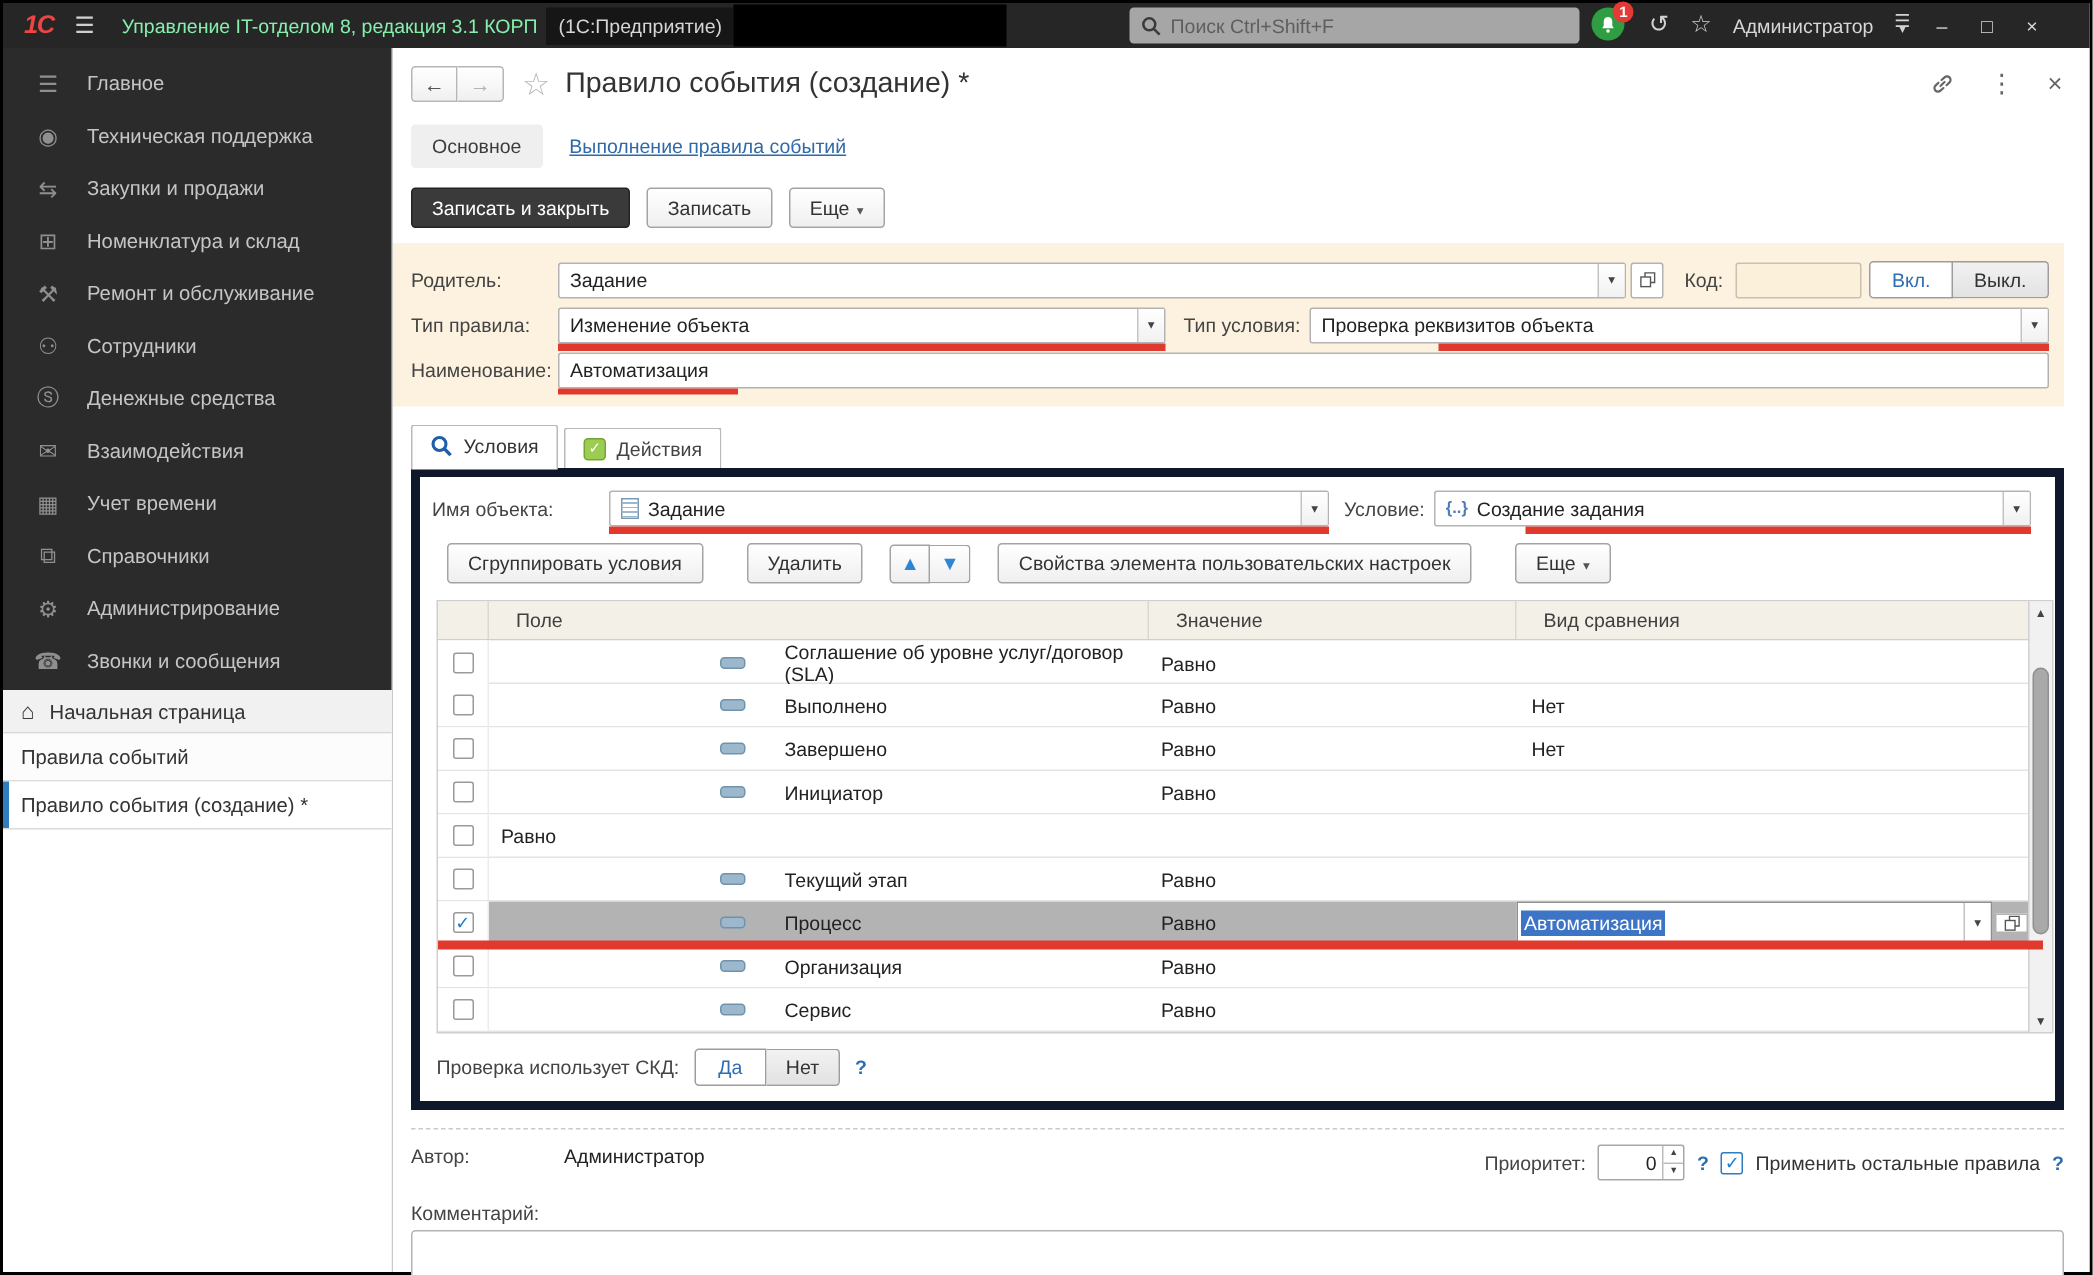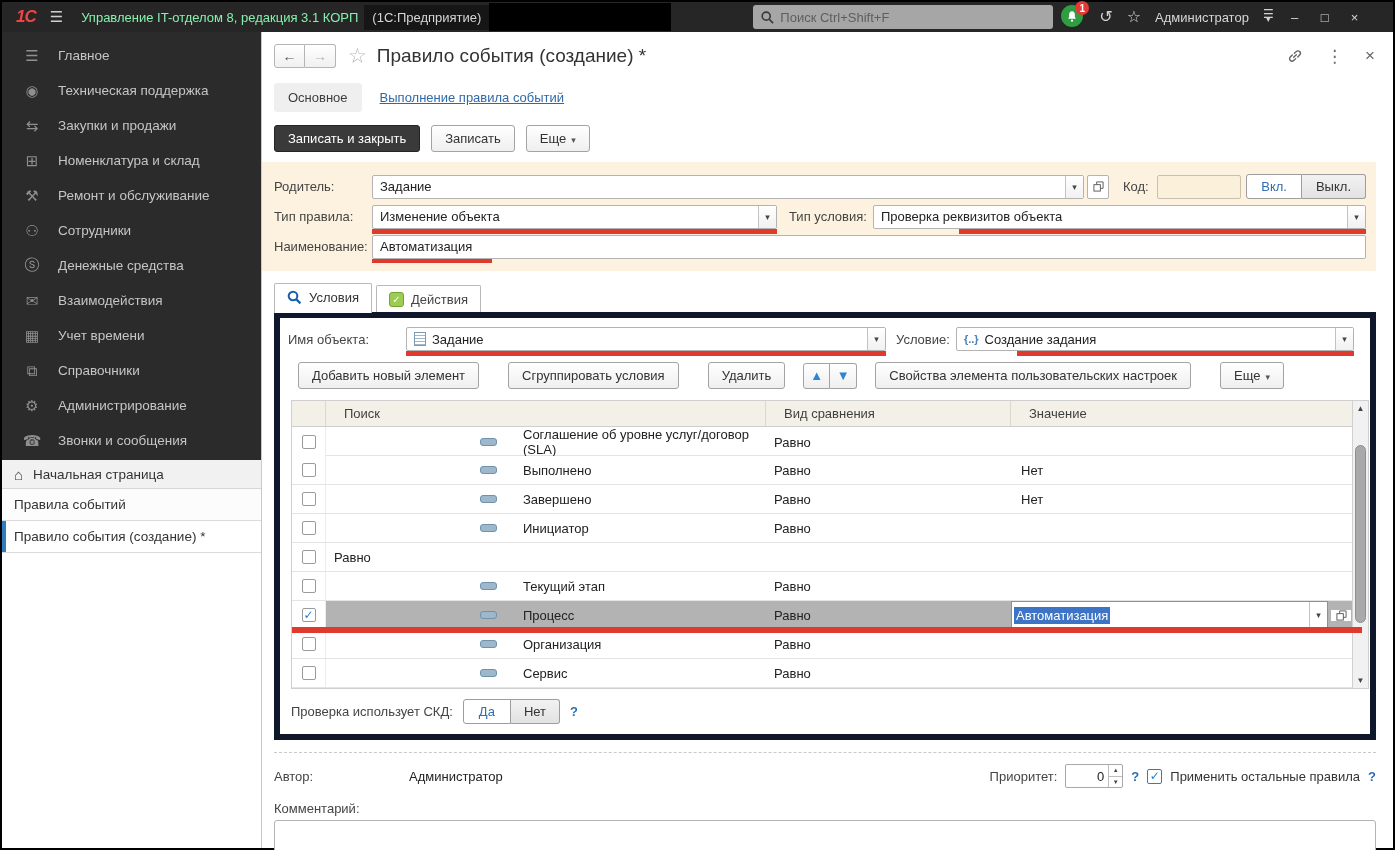--- a/index.html
+++ b/index.html
@@ -125,21 +125,21 @@
   .tscroll { width:16px; flex:none; background:#f1f1f1; border-left:1px solid #d0d0d0; position:relative; }
   .tarrow { position:absolute; left:0; right:0; height:15px; display:flex; align-items:center; justify-content:center; font-size:8px; color:#444; }
   .tarrow.t { top:0; } .tarrow.b { bottom:0; }
   .thumb { position:absolute; left:2px; right:2px; top:44px; height:178px; background:#a9a9a9; border:1px solid #8f8f8f; border-radius:7px; }
 
   .skd-row { display:flex; align-items:center; margin:10px 8px 2px 11px; gap:10px; }
   .skd-label { color:#444; }
   .help { color:#2f6db4; font-weight:bold; }
 
   .dashed { margin:12px 17px 0 0; border-top:1px dashed #c9c9c9; }
-  .foot-row { display:flex; align-items:center; margin:10px 17px 0 0; height:26px;gap:33px; }
+  .foot-row { display:flex; align-items:flex-start; margin:10px 17px 0 0; height:26px; }
   .foot-label { width:102px; color:#444; }
   .foot-val { color:#222; }
   .prio-group { margin-left:auto; display:flex; align-items:center; gap:8px; }
   .spinbox { width:58px; height:24px; border:1px solid #a8a8a8; border-radius:2px; background:#fff; display:flex; align-items:stretch; }
   .spin-val { flex:1; display:flex; align-items:center; justify-content:flex-end; padding-right:4px; color:#222; }
   .spin-btns { width:14px; border-left:1px solid #bdbdbd; display:flex; flex-direction:column; }
   .spin-b { flex:1; display:flex; align-items:center; justify-content:center; font-size:6px; color:#444; }
   .spin-b.top { border-bottom:1px solid #bdbdbd; }
   .chk { width:15px; height:15px; border:1px solid #2f7cc1; border-radius:2px; background:#fff; color:#1f7ad4; font-size:12px; font-weight:bold; display:flex; align-items:center; justify-content:center; }
   .comment-label { margin-top:12px; color:#444; }
@@ -359,38 +359,37 @@
             <span class="combo-text">
                 <span class="braces">{..}</span>
                 <span>Создание задания</span>
               </span>
             <span class="combo-arrow">▾</span>
             <span class="ann" style="left:60px;right:-1px;bottom:-6px"></span>
           </div>
         </div>
 
         <div class="tool-row">
-          <button class="btn">Добавить новый элемент</button>
           <button class="btn">Сгруппировать условия</button>
           <button class="btn">Удалить</button>
           <div class="arrow-pair">
             <span class="arrbtn up">▲</span>
             <span class="arrbtn down">▼</span>
           </div>
           <button class="btn">Свойства элемента пользовательских настроек</button>
           <button class="btn more-right" style="margin-right:9px"><span>Еще</span><span class="carr">▾</span></button>
         </div>
 
         <div class="tblwrap">
           <div class="tbl">
             <div class="thead">
               <div class="th"></div>
-              <div class="th">Поиск</div>
+              <div class="th">Поле</div>
+              <div class="th">Значение</div>
               <div class="th">Вид сравнения</div>
-              <div class="th">Значение</div>
             </div>
             <div id="tbody">
                 <div class="trow">
                   <div class="cell ck">
                     <span class="cb"></span>
                   </div>
                   <div class="cell fld">
                     <span class="chip"></span>
                     <span>Соглашение об уровне услуг/договор (SLA)</span>
                   </div>

